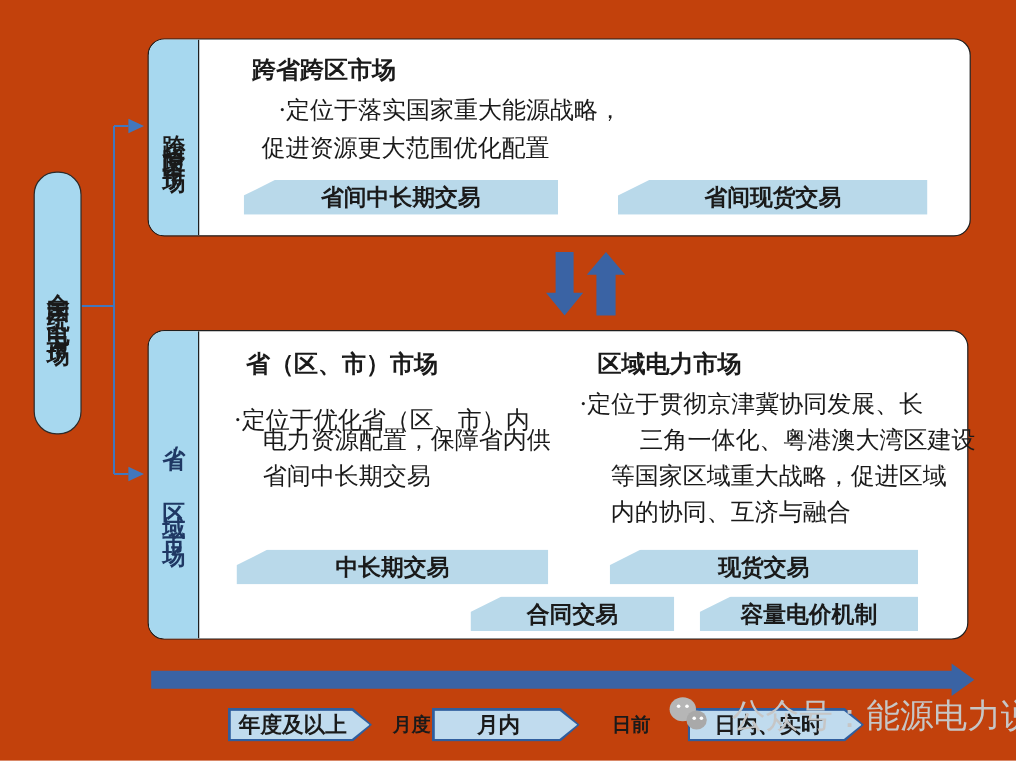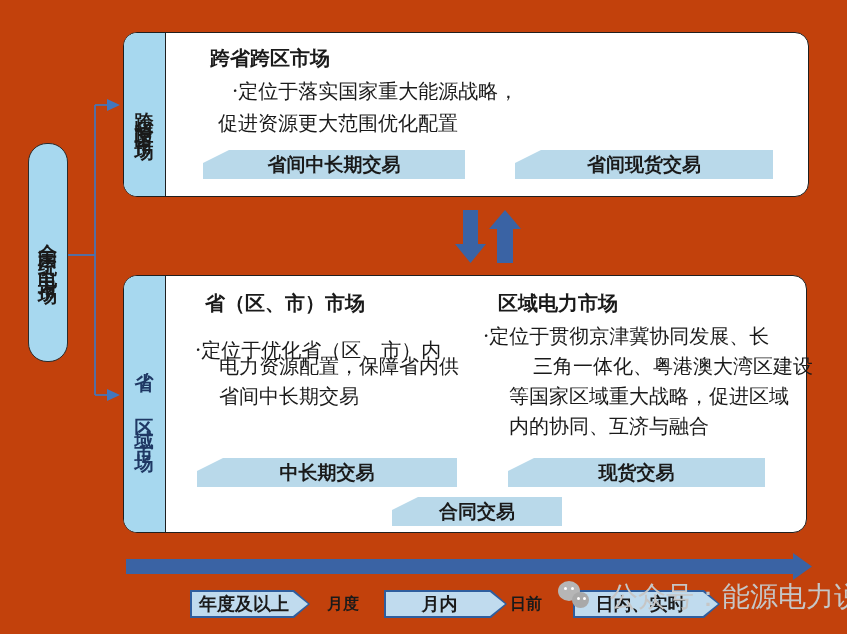--- a/index.html
+++ b/index.html
@@ -110,28 +110,29 @@
 
   <div class="line title" style="left:498px;top:292px;text-align:center;">区域电力市场</div>
   <div class="line" style="left:483px;top:325px;">·定位于贯彻京津冀协同发展、长</div>
   <div class="line" style="left:509px;top:355px;margin-left:24px;">三角一体化、粤港澳大湾区建设</div>
   <div class="line" style="left:509px;top:385px;">等国家区域重大战略，促进区域</div>
   <div class="line" style="left:509px;top:415px;">内的协同、互济与融合</div>
 
   <div class="banner" style="left:197px;top:458px;width:260px;">中长期交易</div>
   <div class="banner" style="left:508px;top:458px;width:257px;">现货交易</div>
   <div class="banner" style="left:392px;top:497px;width:170px;">合同交易</div>
+  <div class="banner" style="left:583px;top:497px;width:182px;">容量电价机制</div>
 
   <div class="badge" style="left:190px;top:590px;width:120px;">
     <div class="bo"></div>
     <div class="bi"></div>
     <div class="bt">年度及以上</div>
   </div>
   <div class="tl-label" style="left:327px;top:594px;">月度</div>
-  <div class="badge" style="left:384px;top:590px;width:123px;text-align:center;">
+  <div class="badge" style="left:360px;top:590px;width:123px;text-align:center;">
     <div class="bo"></div>
     <div class="bi"></div>
     <div class="bt">月内</div>
   </div>
   <div class="tl-label" style="left:510px;top:594px;text-align:center;">日前</div>
   <div class="badge" style="left:573px;top:590px;width:147px;">
     <div class="bo"></div>
     <div class="bi"></div>
     <div class="bt">日内、实时</div>
   </div>

